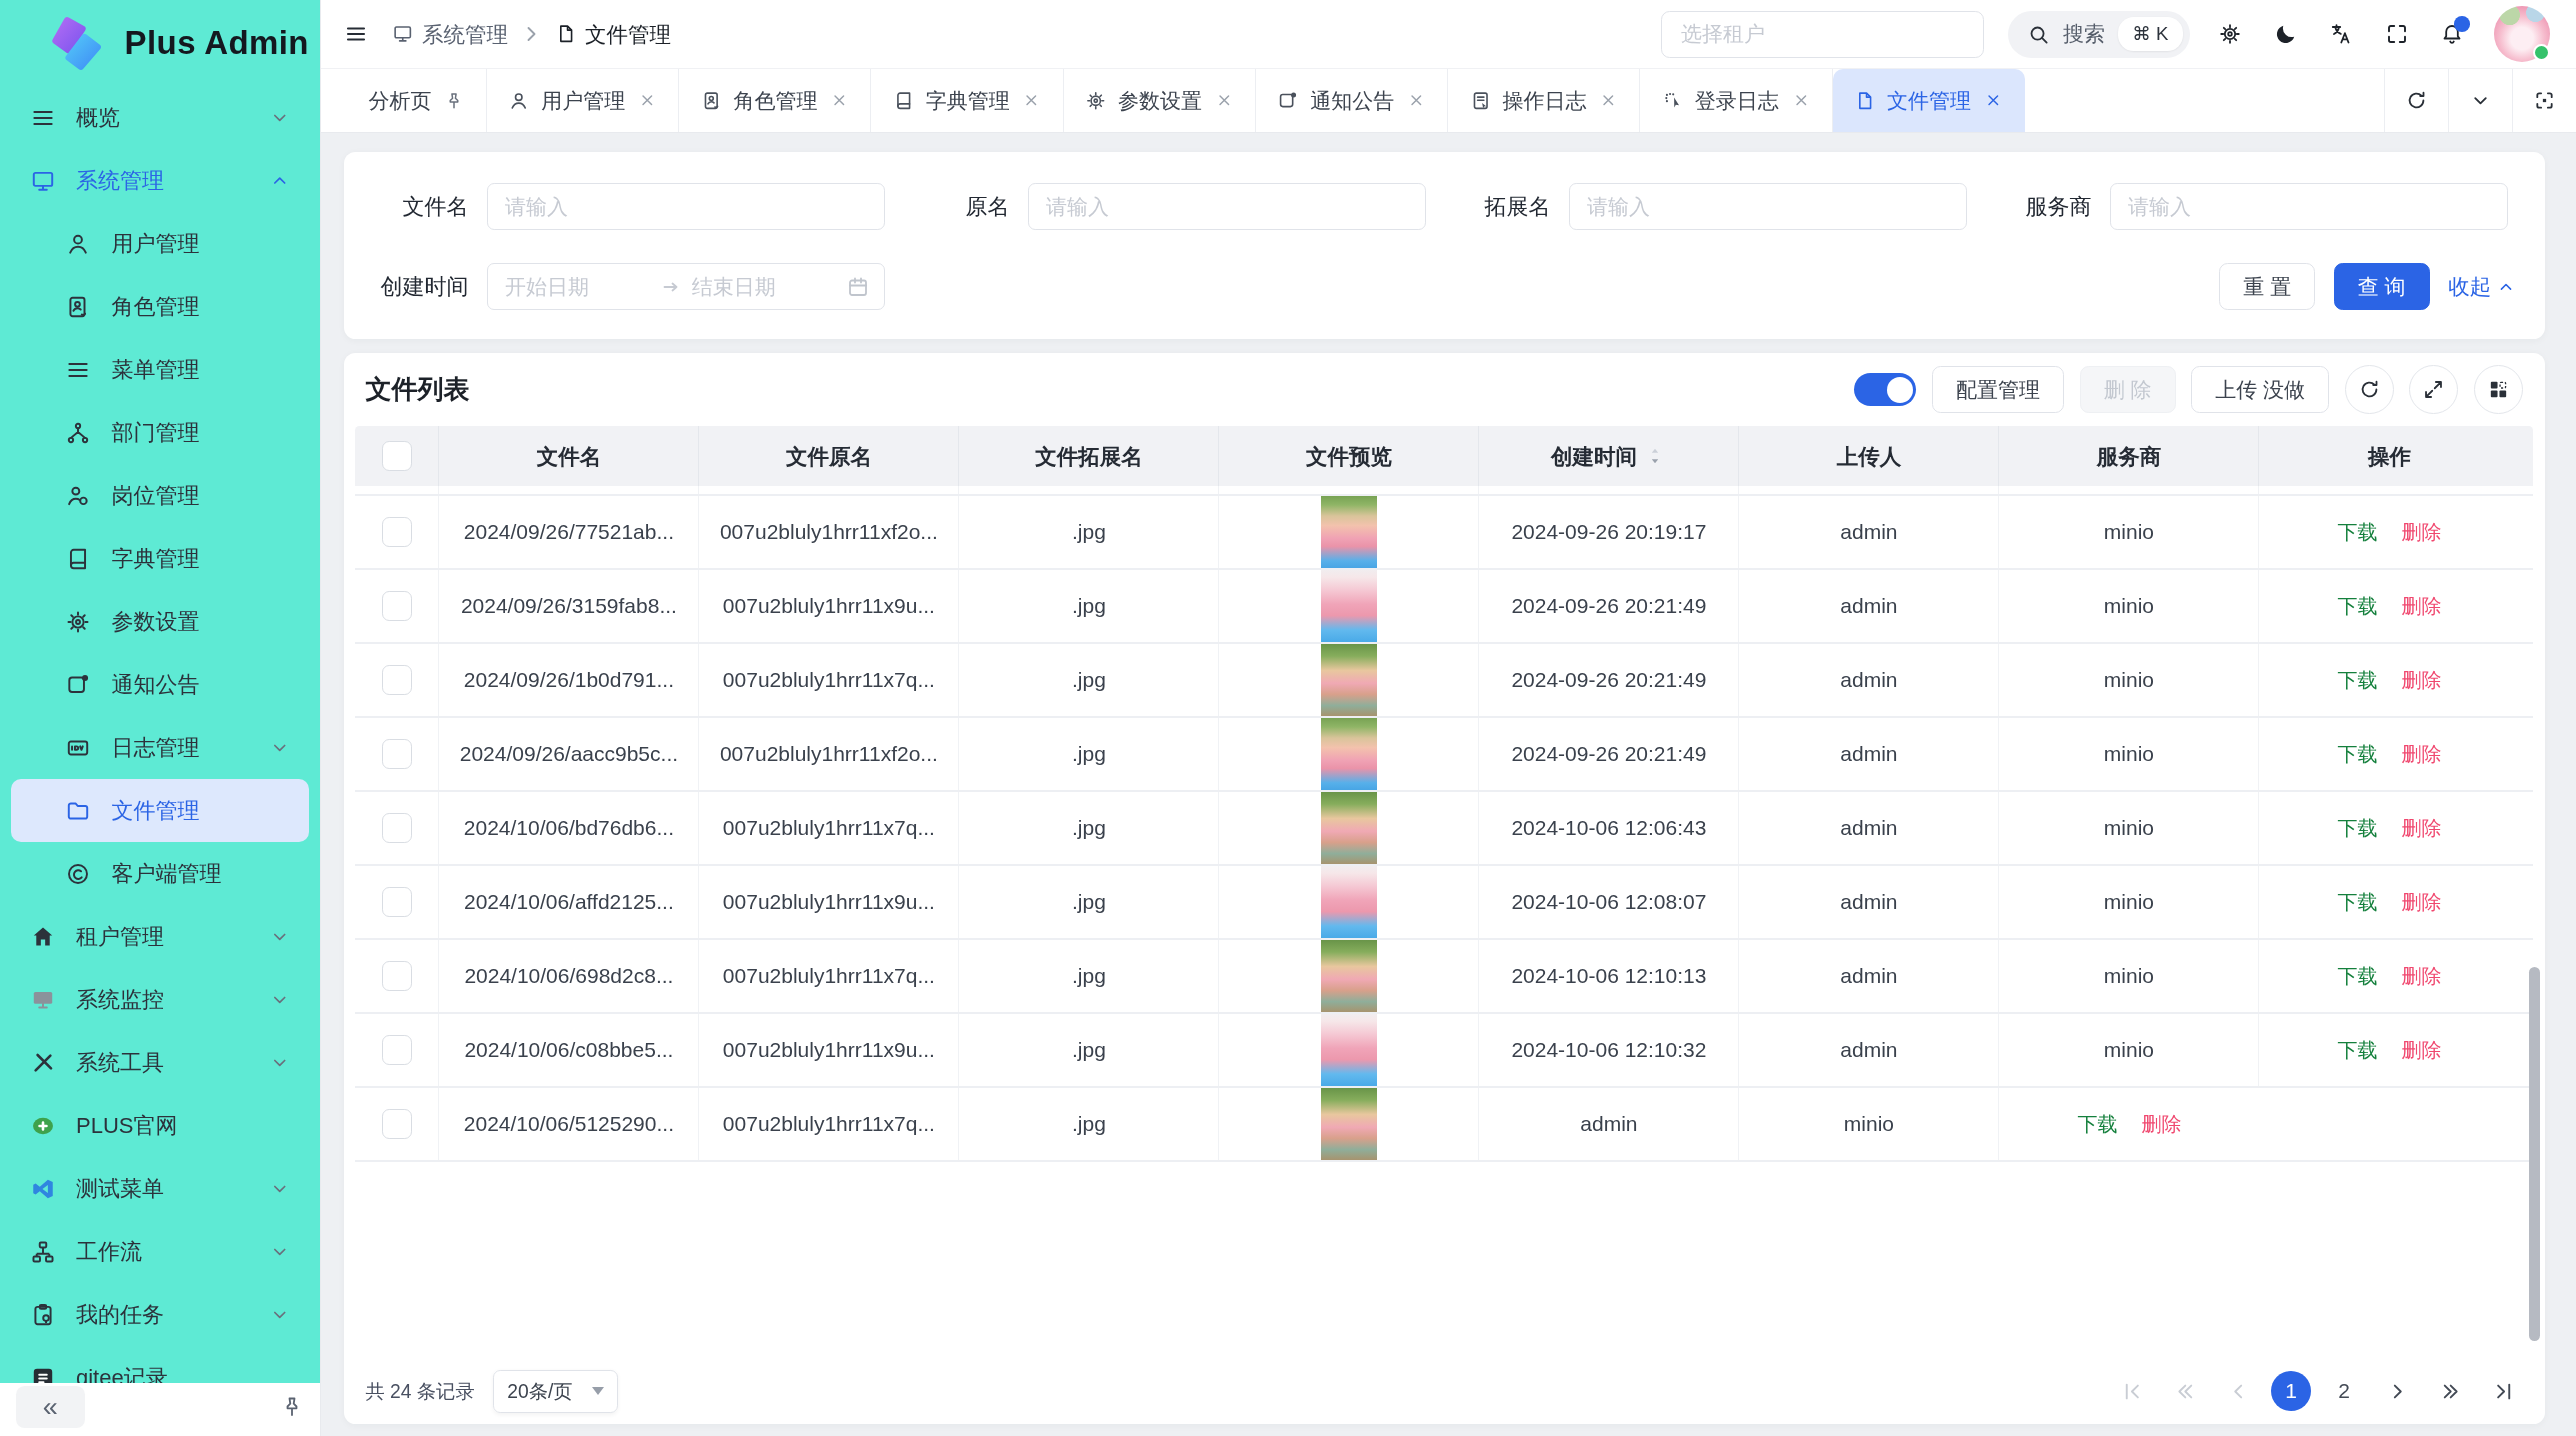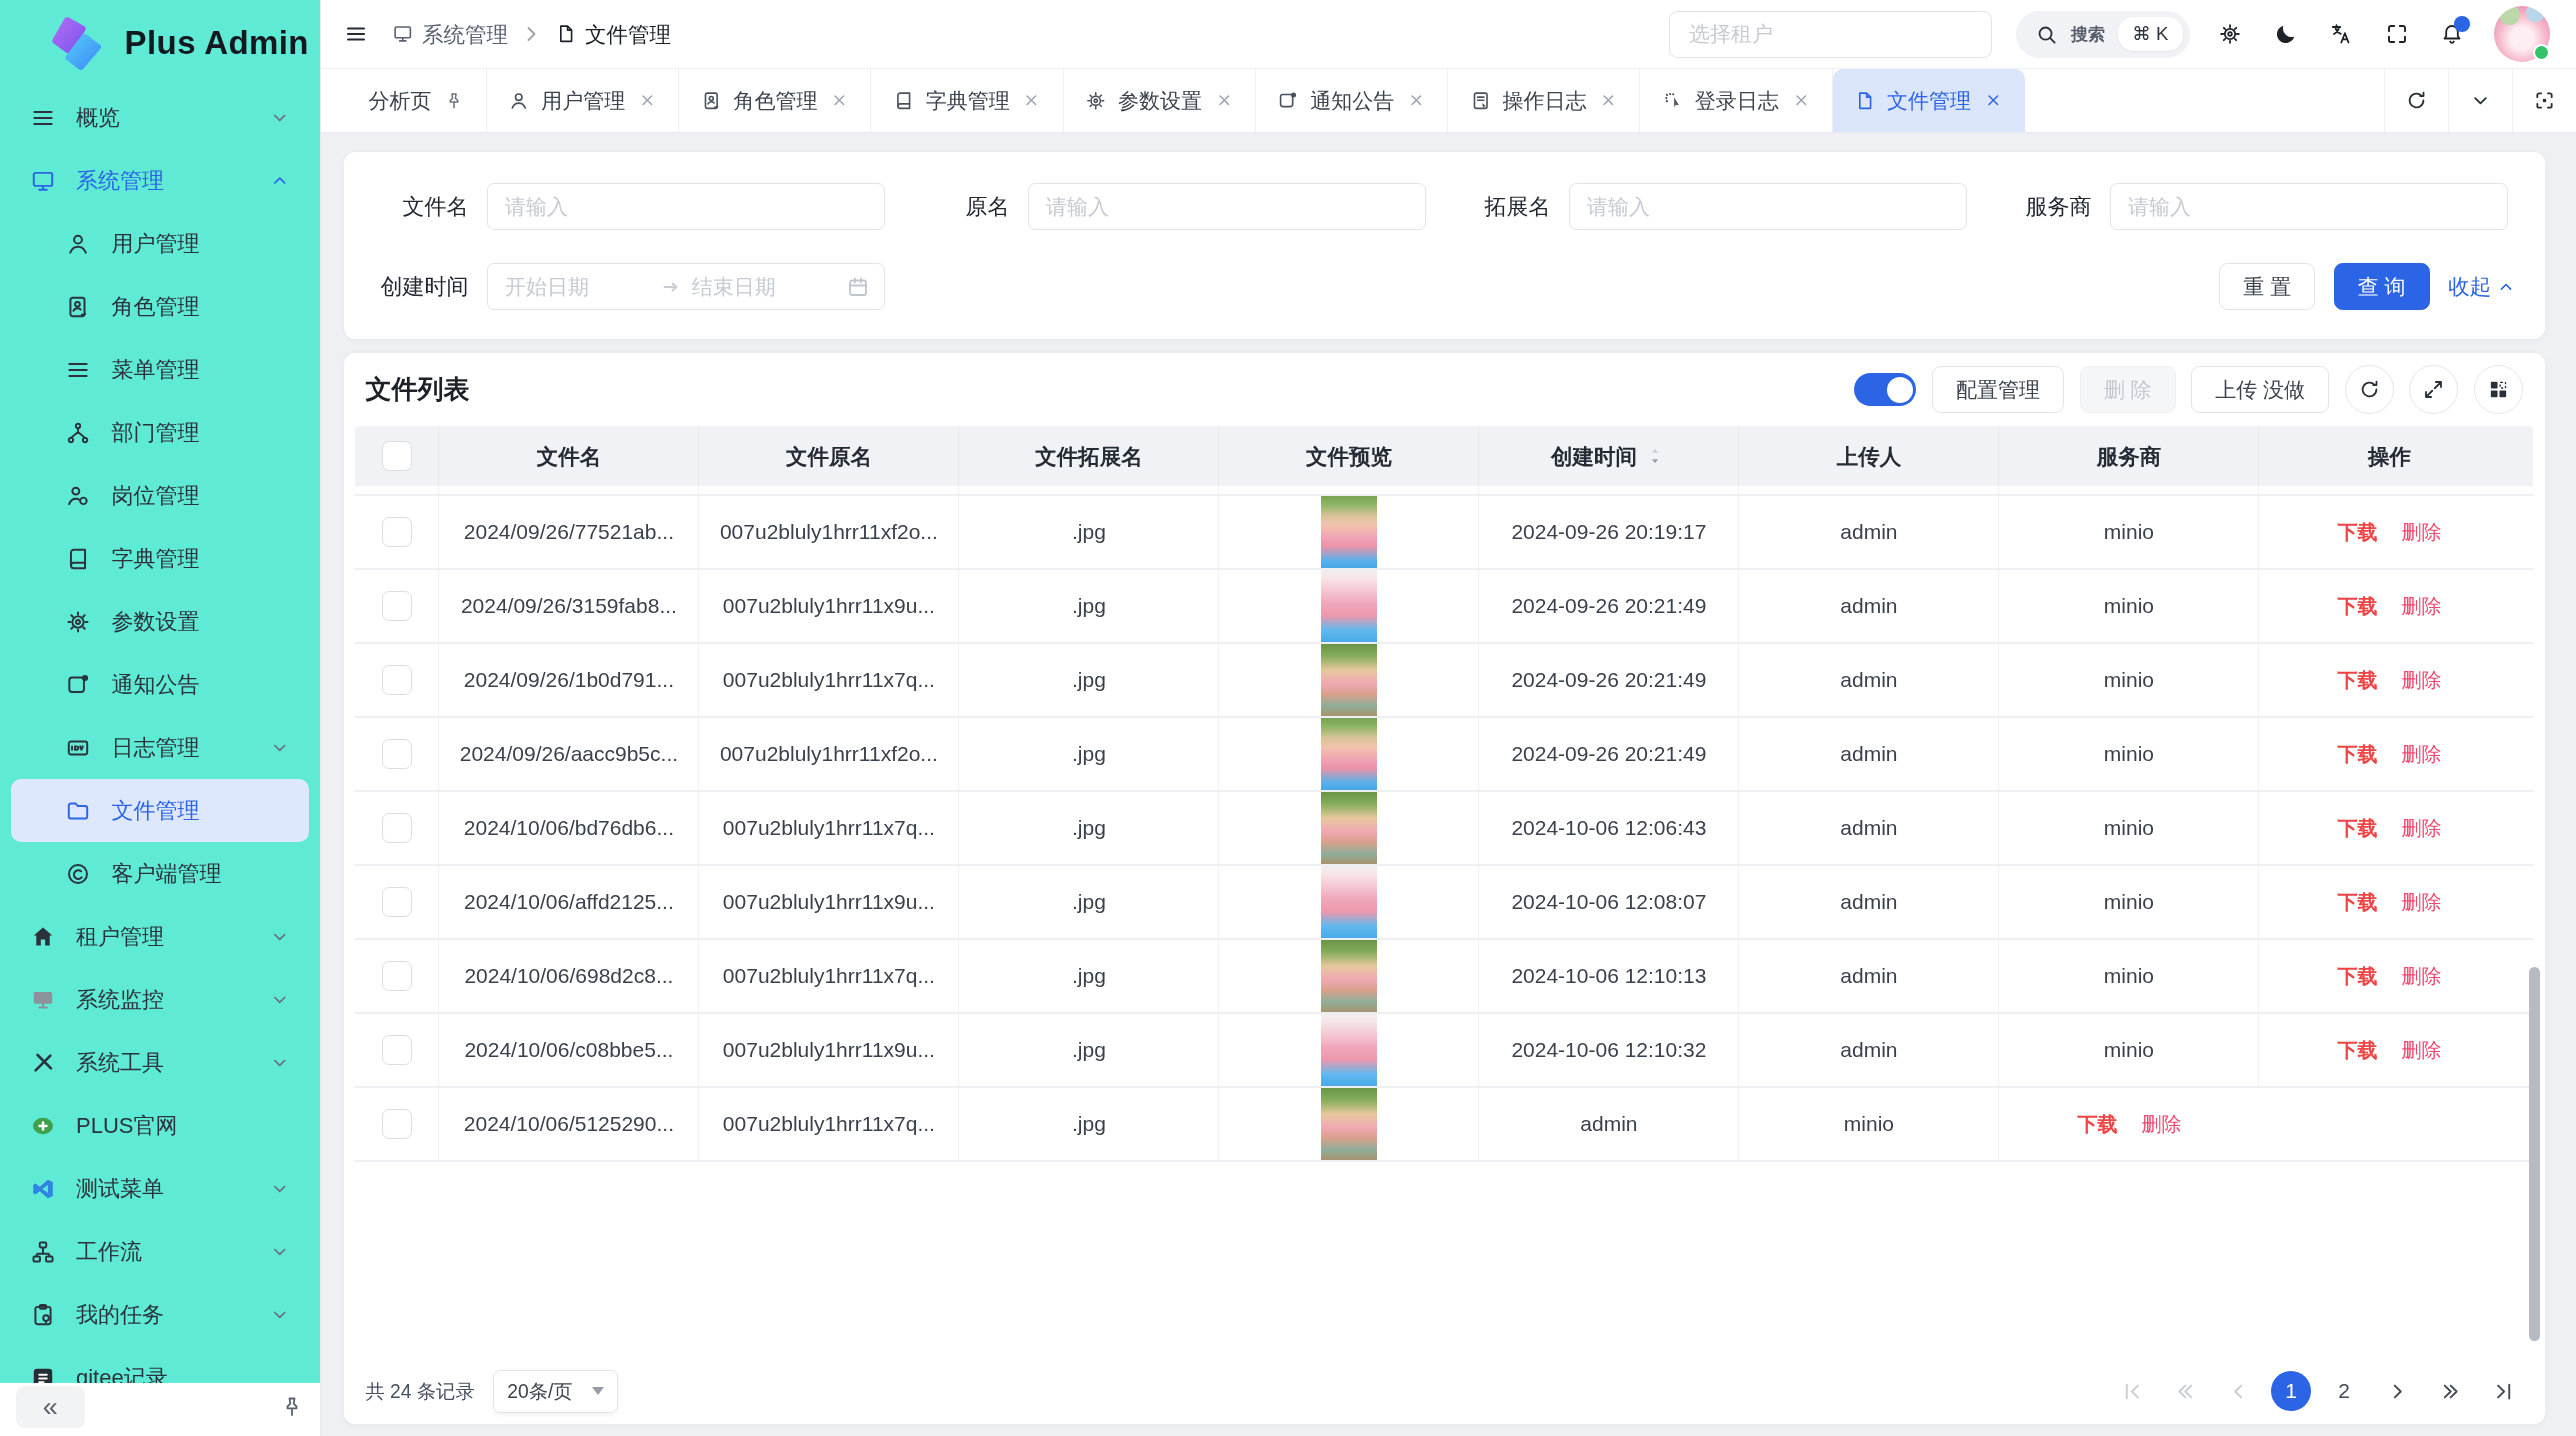--- a/index.html
+++ b/index.html
@@ -40,21 +40,21 @@
   .crumbs { display:flex; align-items:center; gap:11.4px; font-size:21.5px; }
   .crumb { display:flex; align-items:center; gap:8.6px; color:#596170; }
   .crumb.current { color:#1c2128; }
   .crumb .ic { width:21.5px; height:21.5px; }
   .crumb-sep { color:#9aa1ab; width:18.6px; height:18.6px; }
   .spacer { flex:1; }
   .tenant-input { width:323px; height:47px; border:0.7px solid #e0e3e9; border-radius:8.6px; font-size:21px; padding:0 18.6px; color:#2d333c; background:#fff; outline:none; }
   ::placeholder { color:#c6cad2; opacity:1; }
   .search-pill { height:47px; background:#f1f2f5; border-radius:23.6px; display:flex; align-items:center; padding:0 7.2px 0 18.6px; gap:13px; color:#2a3038; cursor:pointer; }
   .search-pill .ic { width:23px; height:23px; }
-  .search-pill .txt { color:#555d6a; font-size:17px;font-weight:bold; }
+  .search-pill .txt { color:#555d6a; font-size:21px; }
   .search-kbd { background:#fff; border-radius:15.7px; padding:6.4px 14.3px; font-size:18.6px; color:#2d333c; box-shadow:0 0.7px 2.1px rgba(0,0,0,.08); white-space:nowrap; }
   .top-icons { display:flex; align-items:center; gap:31.5px; margin-left:4.3px; }
   .tico { width:29px; height:29px; color:#1d2229; cursor:pointer; }
   .bell-wrap { position:relative; }
   .bell-dot { position:absolute; top:-5.7px; right:-5.7px; width:15.7px; height:15.7px; border-radius:50%; background:#2b64e5; }
   .avatar { width:56px; height:56px; border-radius:50%; position:relative; margin-left:5.7px; flex:none; cursor:pointer;
     background:
       radial-gradient(circle at 28% 16%, #bcd7a8 0 16%, rgba(0,0,0,0) 17%),
       radial-gradient(circle at 74% 12%, #b9d6e8 0 14%, rgba(0,0,0,0) 15%),
       radial-gradient(circle at 50% 58%, #fdeef3 0 26%, #f6bccd 52%, #ee98b4 76%, #e383a5 100%);
@@ -117,21 +117,21 @@
   .tr { display:flex; height:74px; border-bottom:2.1px solid #edeff3; background:#fff; }
   .tr.sliver { height:10px; }
   .td { display:flex; align-items:center; justify-content:center; font-size:21px; color:#3a414c; border-right:0.7px solid #f0f2f5; overflow:hidden; padding:0 7.2px; white-space:nowrap; }
   .td:last-child { border-right:none; }
   .checkbox { width:30px; height:30px; border:1.4px solid #d9dde3; border-radius:7.2px; background:#fff; cursor:pointer; }
   .thumb { width:56px; height:80px; border-radius:4.3px; cursor:pointer; }
   .thumb-a { background:linear-gradient(180deg,#6d9a4b 0%,#8fb566 16%,#d9c49a 30%,#f3c2ad 42%,#f0a2b4 58%,#ea93a9 68%,#57b0ea 86%,#3f9fe2 100%); }
   .thumb-b { background:linear-gradient(180deg,#eef0f2 0%,#f6e7e9 14%,#f5c9d4 30%,#f0a4b8 48%,#ec98ad 62%,#62b9ee 80%,#41a5e6 100%); }
   .thumb-c { background:linear-gradient(180deg,#5f8c42 0%,#86ad5c 20%,#e8c79e 38%,#f0a9b4 54%,#d8a08b 68%,#8fae9a 82%,#b08a5e 100%); }
   .link { font-size:20px; cursor:pointer; }
-  .link.dl { color:#ef4444; margin-right:24px;font-weight:bold; }
+  .link.dl { color:#15803d; margin-right:24px; }
   .link.del { color:#f0486f; }
 
   
   .pgbar { height:66px; display:flex; align-items:center; padding:0 10px; gap:18.6px; font-size:19.3px; color:#495061; flex:none; }
   .page-size { width:125px; height:43px; border:0.7px solid #e0e3e9; border-radius:7.2px; display:flex; align-items:center; justify-content:space-between; padding:0 13px; color:#3c434e; box-shadow:0 1.4px 4.3px rgba(0,0,0,.05); cursor:pointer; }
   .caret-down { width:0; height:0; border-left:6.4px solid transparent; border-right:6.4px solid transparent; border-top:8.6px solid #979ea9; }
   .pager { margin-left:auto; display:flex; align-items:center; gap:13px; }
   .pg { min-width:40px; height:40px; display:flex; align-items:center; justify-content:center; font-size:21px; color:#434a55; border-radius:50%; cursor:pointer; }
   .pg .ic { width:23px; height:23px; }
   .pg.disabled { color:#c9cdd4; cursor:default; }

